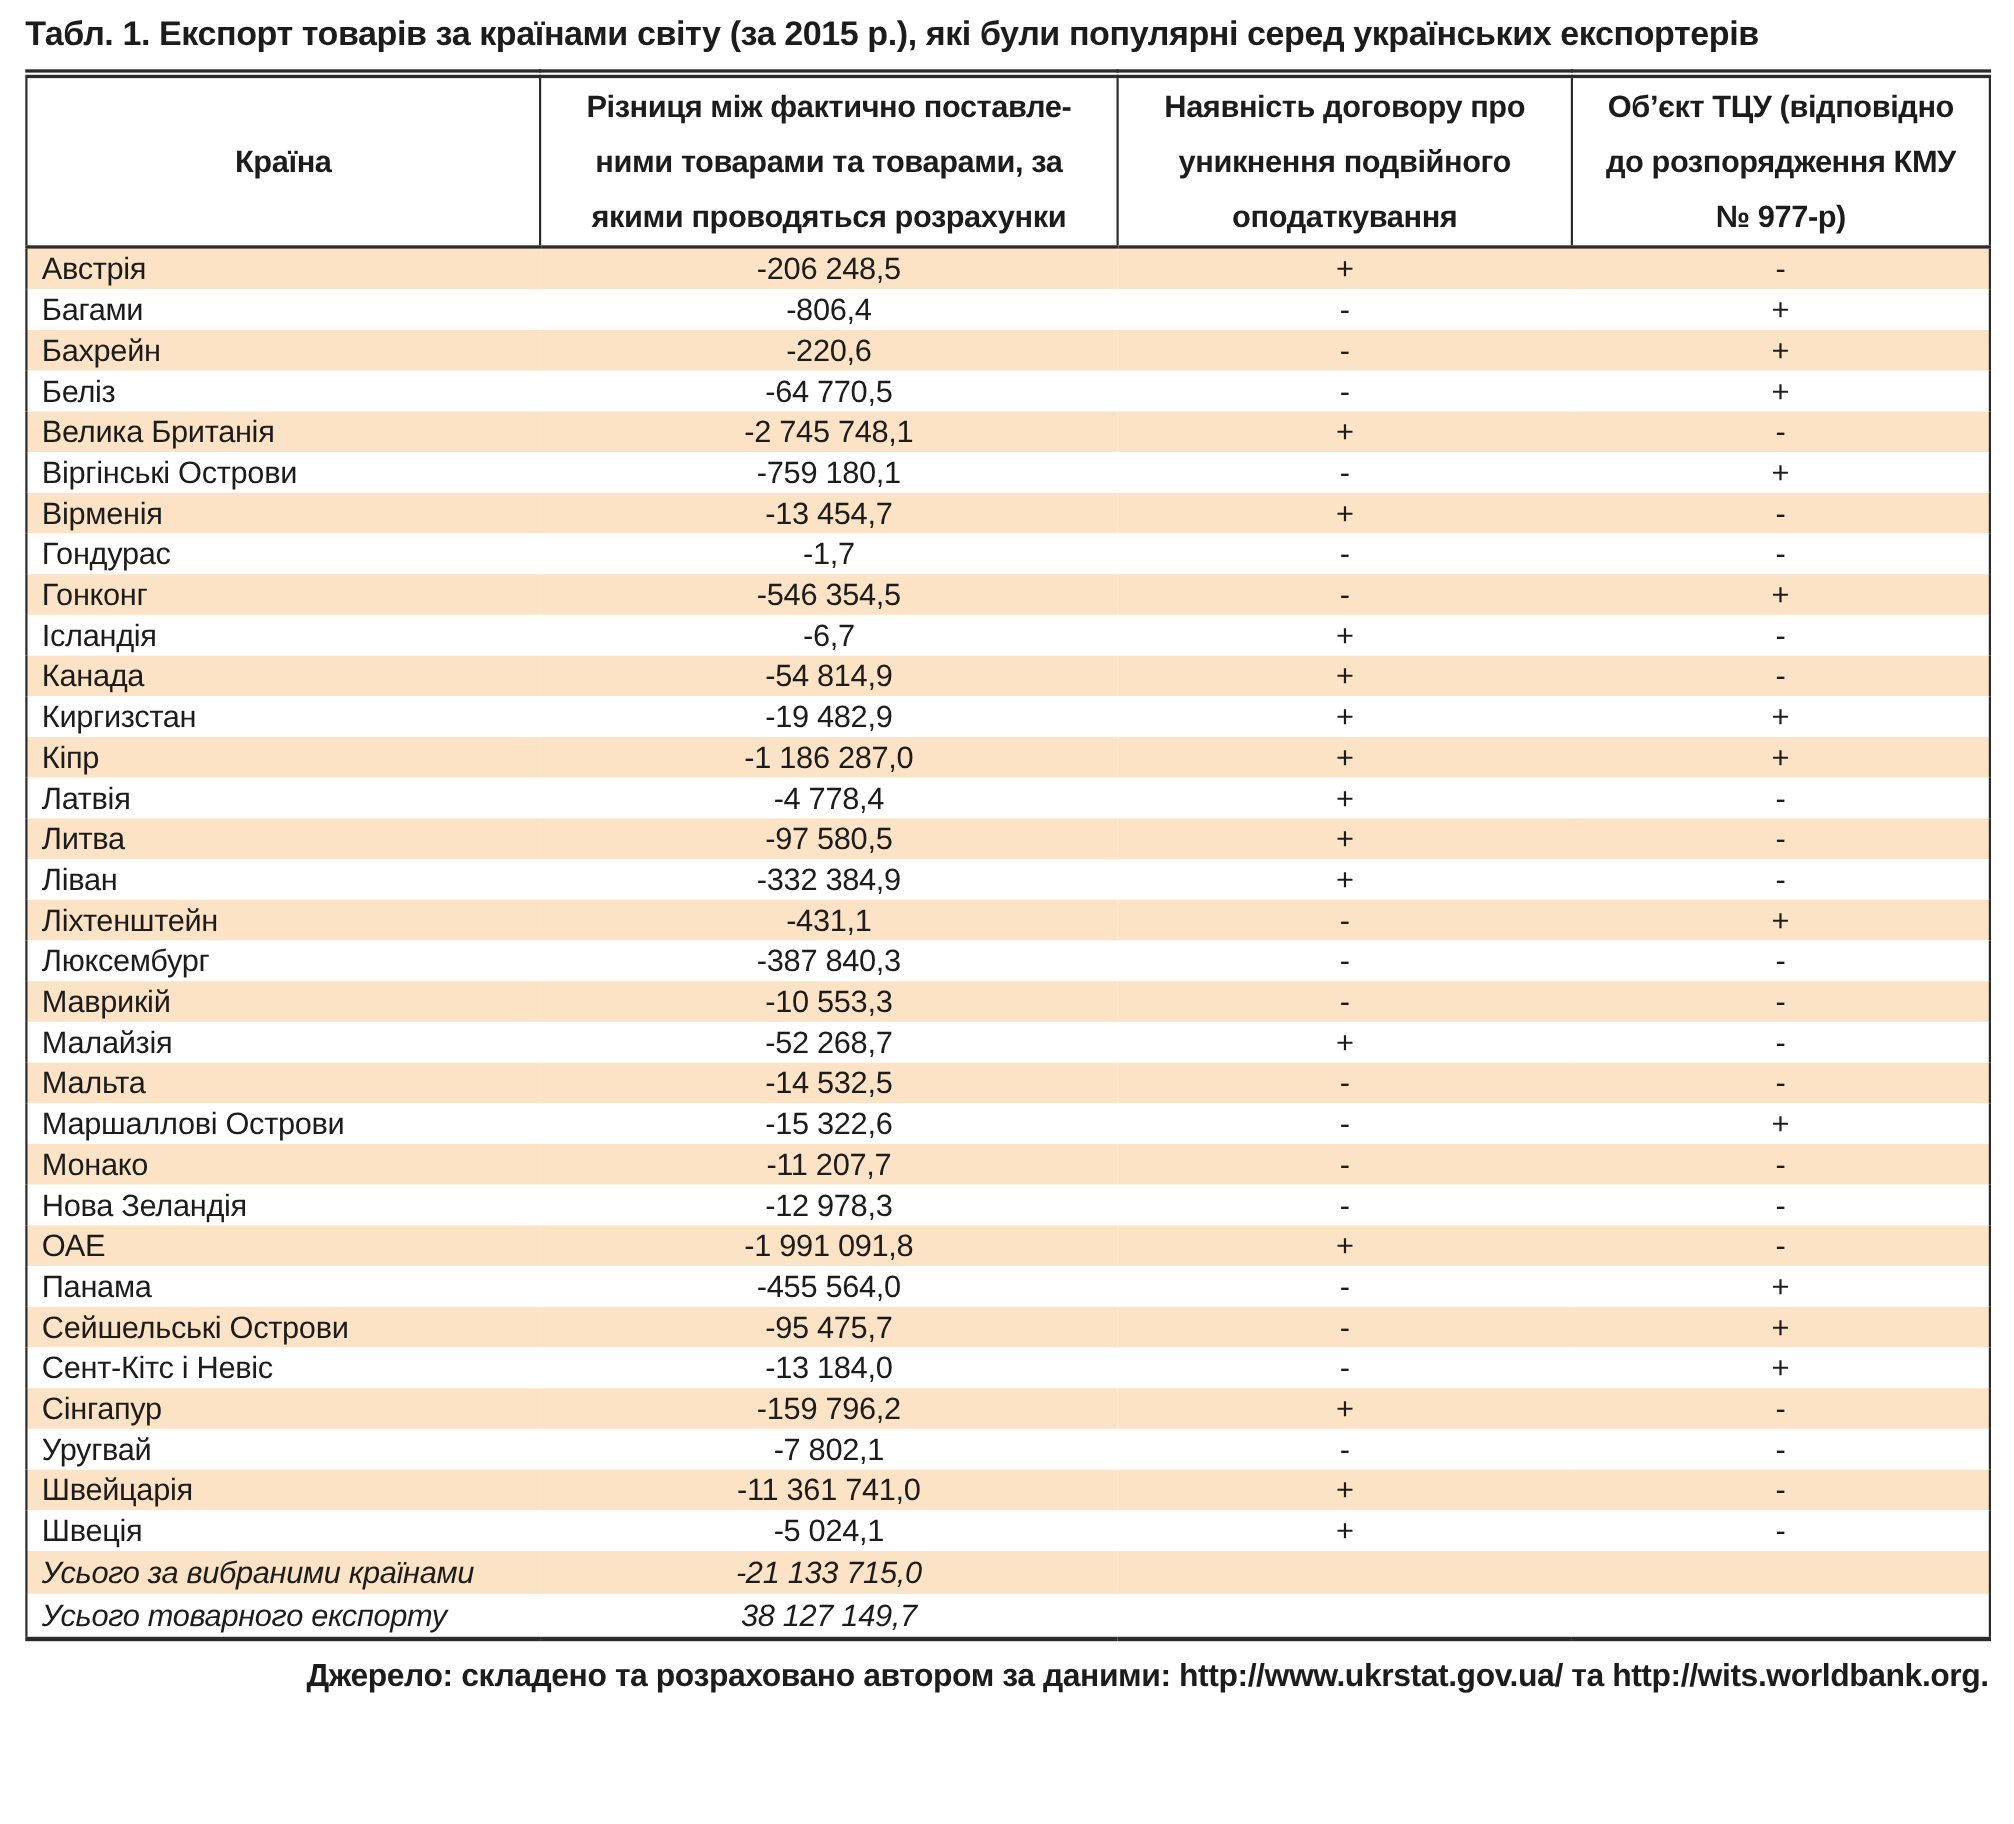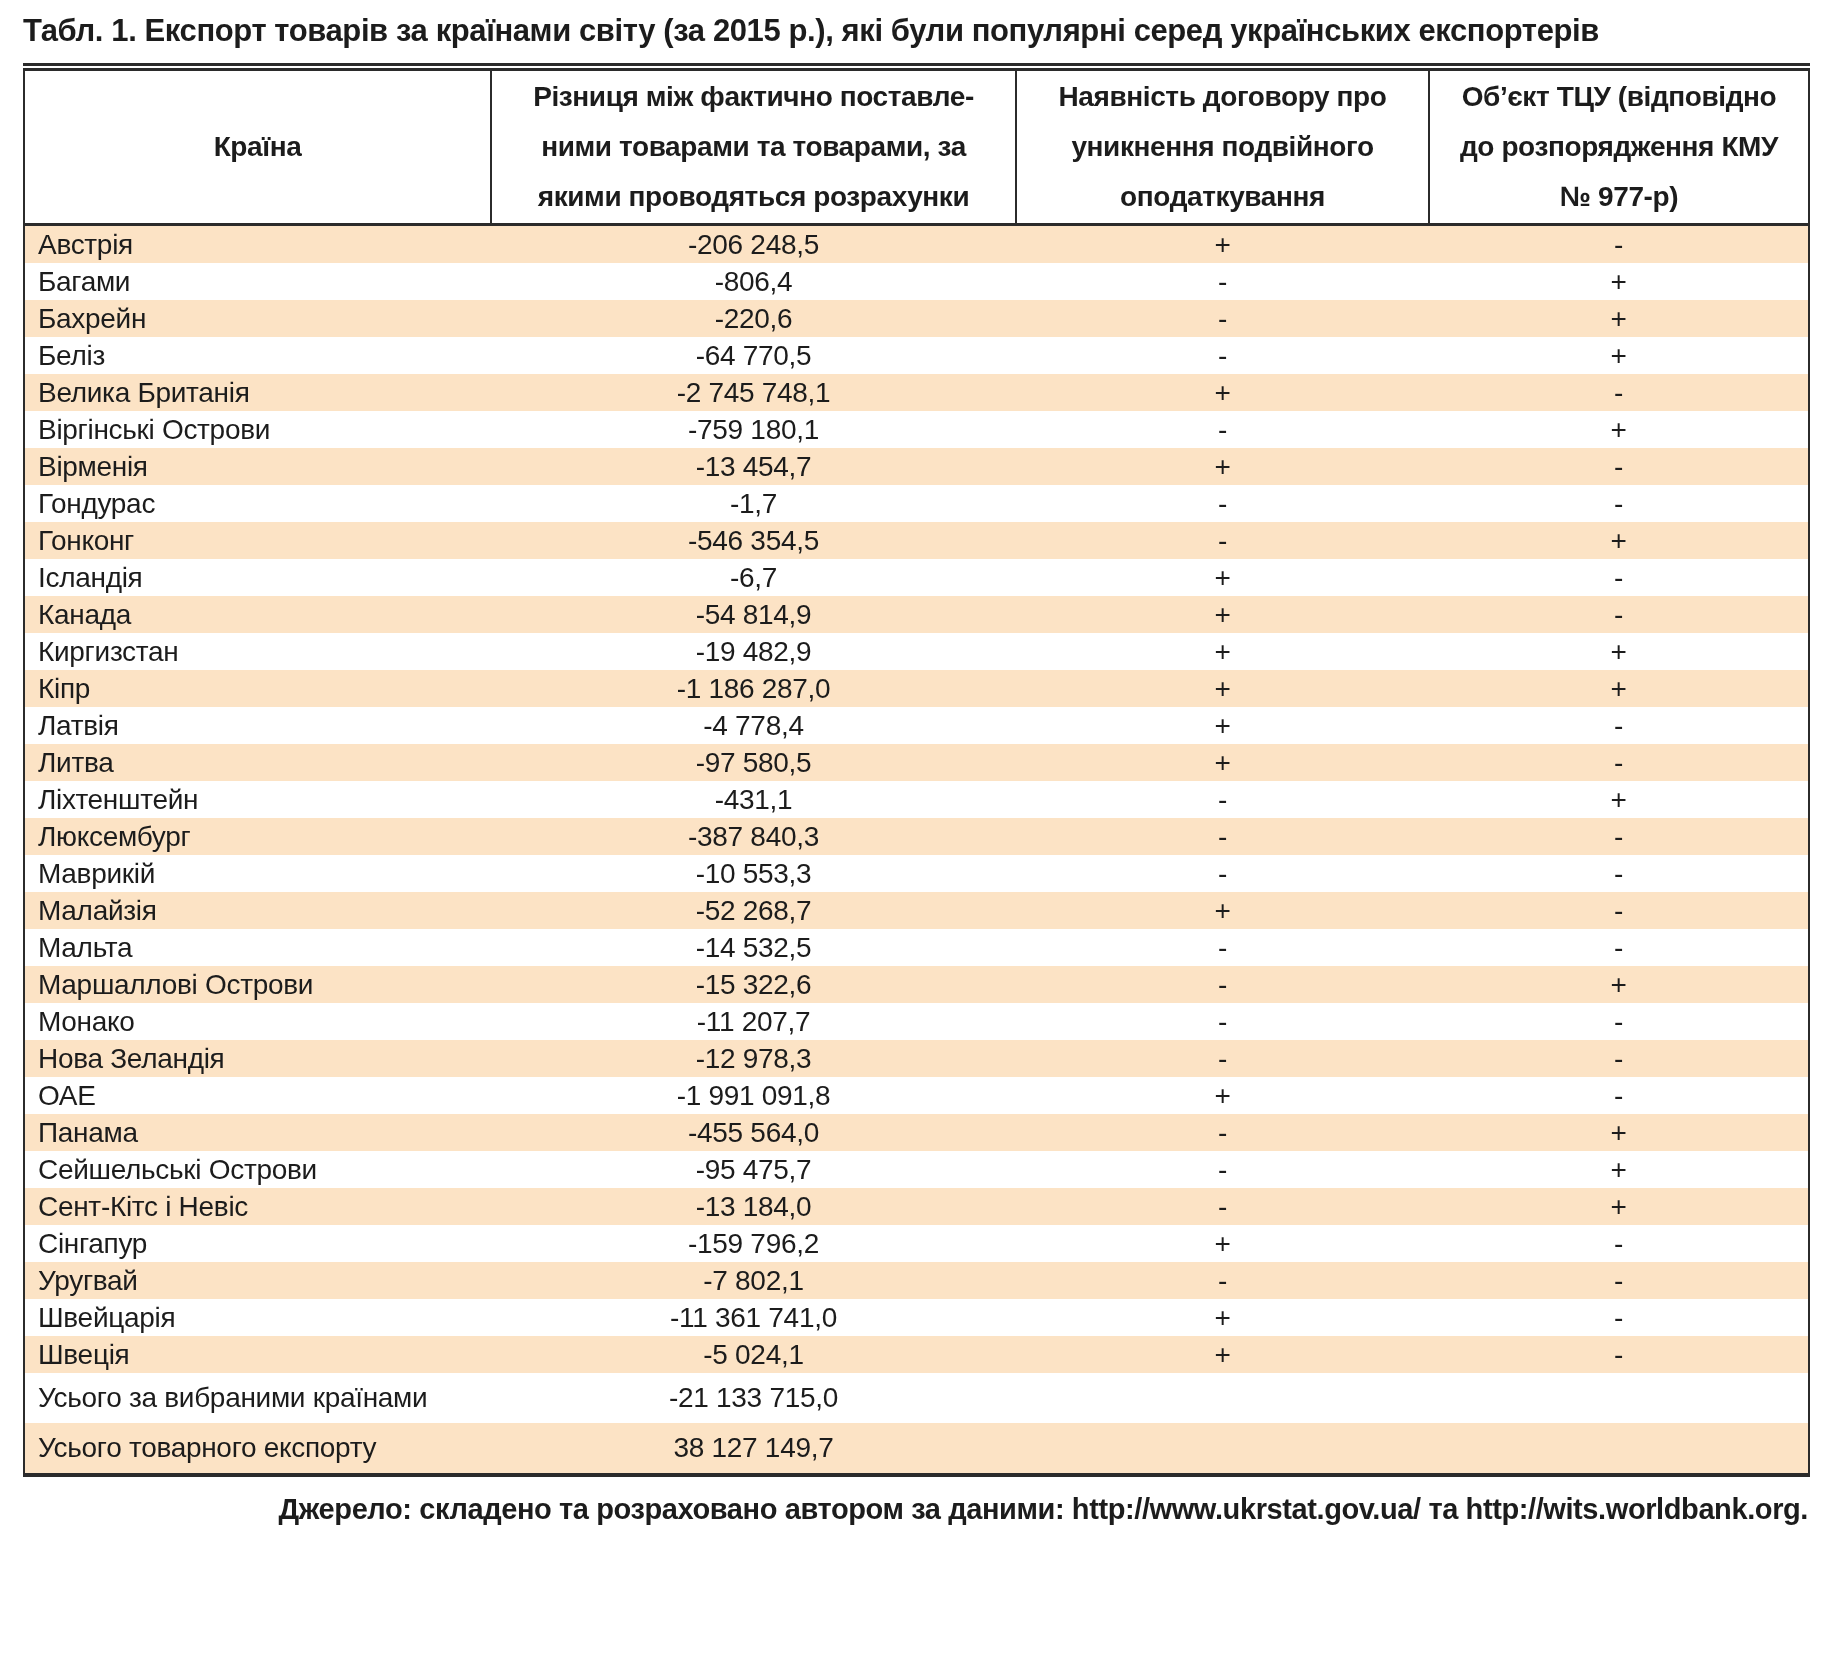--- a/index.html
+++ b/index.html
@@ -60,21 +60,21 @@
   td.c-country {
     text-align: left;
     padding-left: 13px;
     margin-top: 21px;
   }
   td.c-num, td.c-mark {
     text-align: center;
   }
   tbody tr:nth-child(odd) { background: #fce3c5; }
   tbody tr:nth-child(even) { background: #ffffff; }
-  tr.total-row td { height: 50px; }
+  tr.total-row td { height: 39px; font-style: italic; }
   .source {
     width: 1785px;
     font-weight: 700;
     font-size: 29px;
     letter-spacing: -0.4px;
     text-align: right;
     margin-top: 16px;
   }
 </style>
 </head>
@@ -207,20 +207,26 @@
     <td class="c-mark">-</td>
   </tr>
 
   <tr>
     <td class="c-country">Литва</td>
     <td class="c-num">-97 580,5</td>
     <td class="c-mark">+</td>
     <td class="c-mark">-</td>
   </tr>
 
+  <tr>
+    <td class="c-country">Ліван</td>
+    <td class="c-num">-332 384,9</td>
+    <td class="c-mark">+</td>
+    <td class="c-mark">-</td>
+  </tr>
 
   <tr>
     <td class="c-country">Ліхтенштейн</td>
     <td class="c-num">-431,1</td>
     <td class="c-mark">-</td>
     <td class="c-mark">+</td>
   </tr>
 
   <tr>
     <td class="c-country">Люксембург</td>

